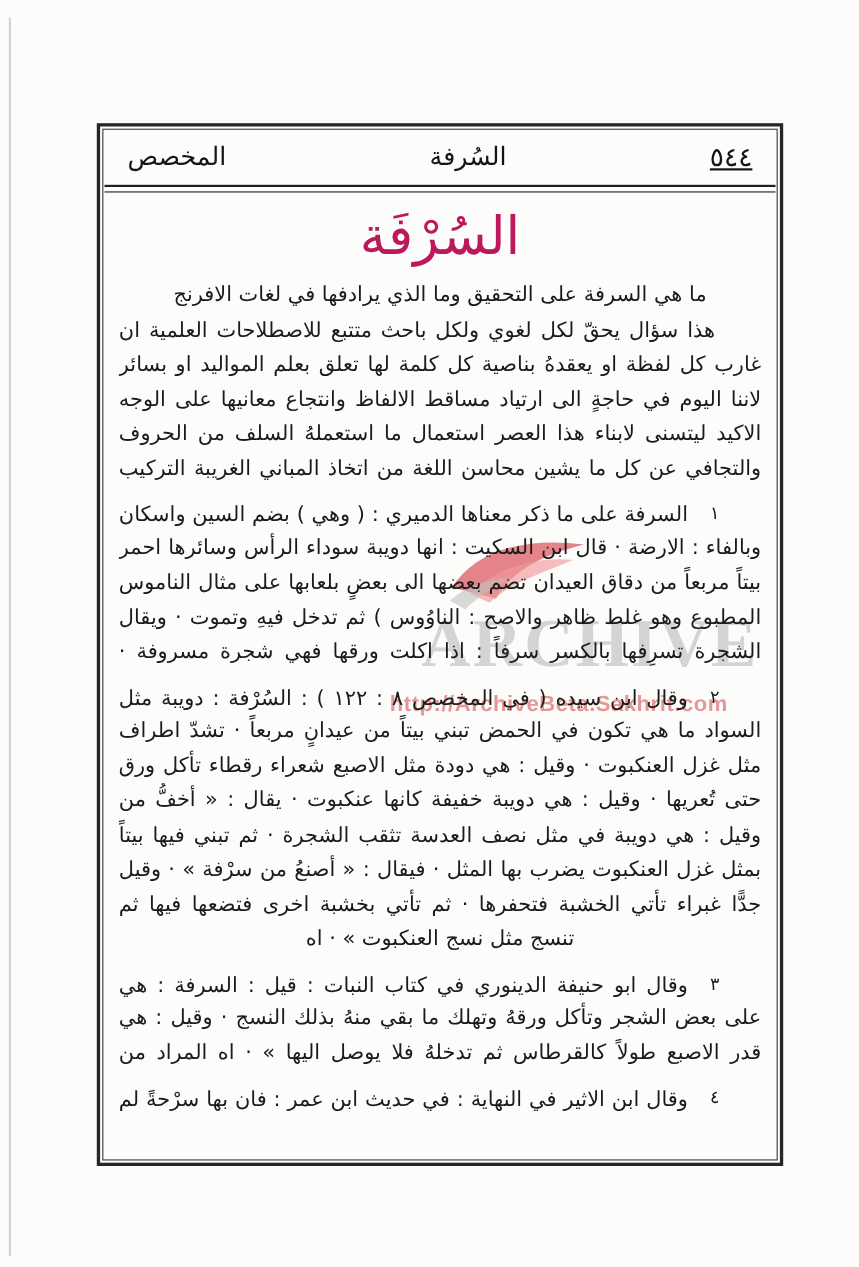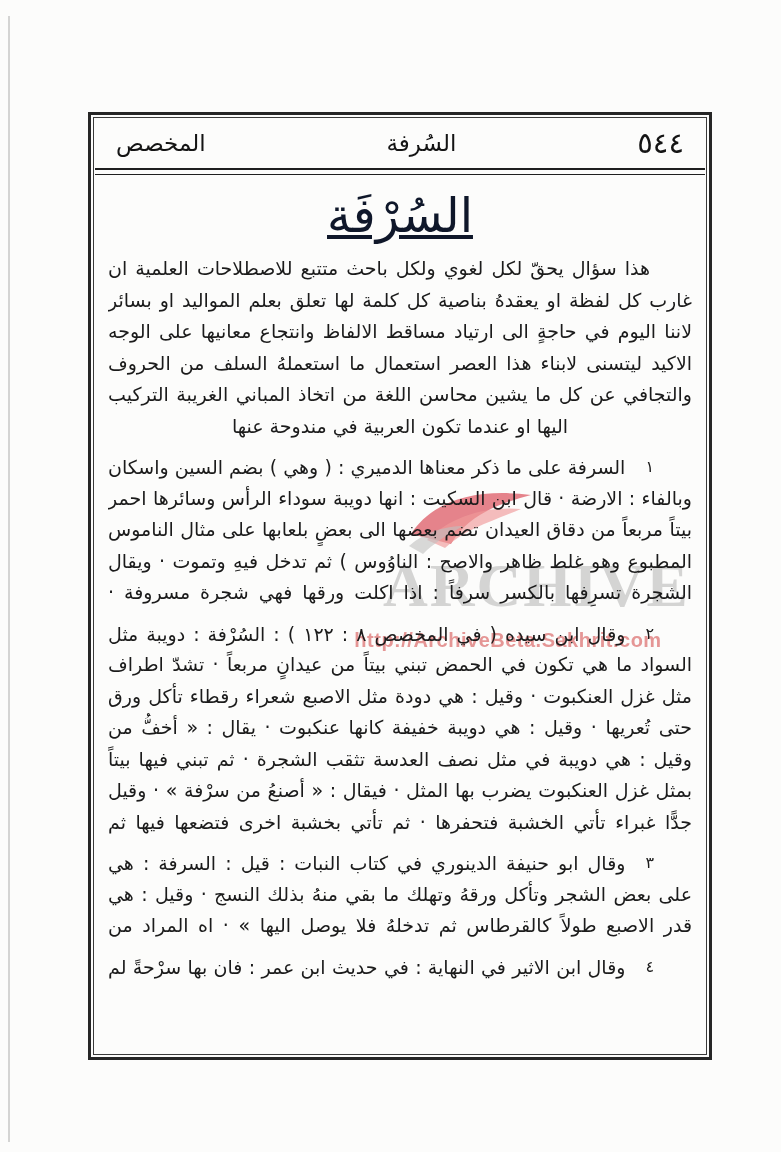--- a/index.html
+++ b/index.html
@@ -34,27 +34,27 @@
     border:3px solid #262626;box-sizing:border-box;z-index:2;
     background:transparent;
   }
   .frame-inner{position:absolute;inset:2px;border:1px solid #3a3a3a;}
 
   .page{position:absolute;inset:3px;direction:rtl;}
   .hdr{
     display:flex;justify-content:space-between;align-items:center;
     height:50px;padding:0 22px;font-size:23px;color:#141414;
   }
-  .hdr .pgnum{font-size:29px;}
+  .hdr .pgnum{font-size:24px;text-decoration:underline;}
   .hr2{border-top:2px solid #1f1f1f;border-bottom:1px solid #1f1f1f;height:4px;margin:0 1px;}
 
   .content{position:relative;padding:0 14px;z-index:3;}
   .title{
     text-align:center;font-size:48px;height:74px;line-height:80px;
-    letter-spacing:1px;color:#0f172a;text-decoration:underline;
+    letter-spacing:1px;color:#be185d;
   }
   .line{
     font-size:19px;height:31.5px;line-height:31.5px;
     text-align:justify;text-align-last:justify;
     overflow:hidden;
   }
   .line.center{text-align:center;text-align-last:center;}
   .line.indent{text-indent:42px;}
   .line.first{padding-right:38px;}
   .num{font-size:16px;margin-left:20px;vertical-align:2px;}
@@ -82,26 +82,26 @@
       <span class="pgnum">٥٤٤</span>
       <span>السُرفة</span>
       <span>المخصص</span>
     </div>
     <div class="hr2"></div>
 
     <div class="content">
       <div class="title">السُرْفَة</div>
 
       <div class="intro">
+        <div class="line center">ما هي السرفة على التحقيق وما الذي يرادفها في لغات الافرنج</div>
         <div class="line indent">هذا سؤال يحقّ لكل لغوي ولكل باحث متتبع للاصطلاحات العلمية ان يلقيهُ على</div>
         <div class="line">غارب كل لفظة او يعقدهُ بناصية كل كلمة لها تعلق بعلم المواليد او بسائر الاوضاع العرفية ·</div>
         <div class="line">لاننا اليوم في حاجةٍ الى ارتياد مساقط الالفاظ وانتجاع معانيها على الوجه الاصح الاسدّ</div>
         <div class="line">الاكيد ليتسنى لابناء هذا العصر استعمال ما استعملهُ السلف من الحروف المثبتة المقرَّرة</div>
         <div class="line">والتجافي عن كل ما يشين محاسن اللغة من اتخاذ المباني الغريبة التركيب عندما لا تمسّ الحاجة</div>
-        <div class="line center">اليها او عندما تكون العربية في مندوحة عنها</div>
       </div>
 
       <div class="sect">
         <div class="line first">
           <span class="num">١</span><span>السرفة على ما ذكر معناها الدميري : ( وهي ) بضم السين واسكان الراء المهملتين</span>
         </div>
         <div class="line">وبالفاء : الارضة · قال ابن السكيت : انها دويبة سوداء الرأس وسائرها احمر تتخذ لنفسها</div>
         <div class="line">بيتاً مربعاً من دقاق العيدان تضم بعضها الى بعضٍ بلعابها على مثال الناموس ( كذا في الاصل</div>
         <div class="line">المطبوع وهو غلط ظاهر والاصح : الناوُوس ) ثم تدخل فيهِ وتموت · ويقال سرفت السرفة</div>
         <div class="line">الشجرة تسرِفها بالكسر سرفاً : اذا اكلت ورقها فهي شجرة مسروفة · انتهى المقصود من ايرادهِ</div>
@@ -110,20 +110,21 @@
       <div class="sect">
         <div class="line first">
           <span class="num">٢</span><span>وقال ابن سيده ( في المخصص ٨ : ١٢٢ ) : السُرْفة : دويبة مثل الدودة الى</span>
         </div>
         <div class="line">السواد ما هي تكون في الحمض تبني بيتاً من عيدانٍ مربعاً · تشدّ اطراف العيدان بشيءٍ</div>
         <div class="line">مثل غزل العنكبوت · وقيل : هي دودة مثل الاصبع شعراء رقطاء تأكل ورق الشجر</div>
         <div class="line">حتى تُعريها · وقيل : هي دويبة خفيفة كانها عنكبوت · يقال : « أخفُّ من سرْفة » ·</div>
         <div class="line">وقيل : هي دويبة في مثل نصف العدسة تثقب الشجرة · ثم تبني فيها بيتاً من عيدان تجمعها</div>
         <div class="line">بمثل غزل العنكبوت يضرب بها المثل · فيقال : « أصنعُ من سرْفة » · وقيل : دابةٌ صغيرة</div>
         <div class="line">جدًّا غبراء تأتي الخشبة فتحفرها · ثم تأتي بخشبة اخرى فتضعها فيها ثم اخرى ثم اخرى ثم</div>
+        <div class="line center">تنسج مثل نسج العنكبوت » · اه</div>
       </div>
 
       <div class="sect">
         <div class="line first">
           <span class="num">٣</span><span>وقال ابو حنيفة الدينوري في كتاب النبات : قيل : السرفة : هي الدودة التي تنسج</span>
         </div>
         <div class="line">على بعض الشجر وتأكل ورقهُ وتهلك ما بقي منهُ بذلك النسج · وقيل : هي دودة تنسج على نفسها</div>
         <div class="line">قدر الاصبع طولاً كالقرطاس ثم تدخلهُ فلا يوصل اليها » · اه المراد من الاستشهاد بهِ</div>
       </div>
 

